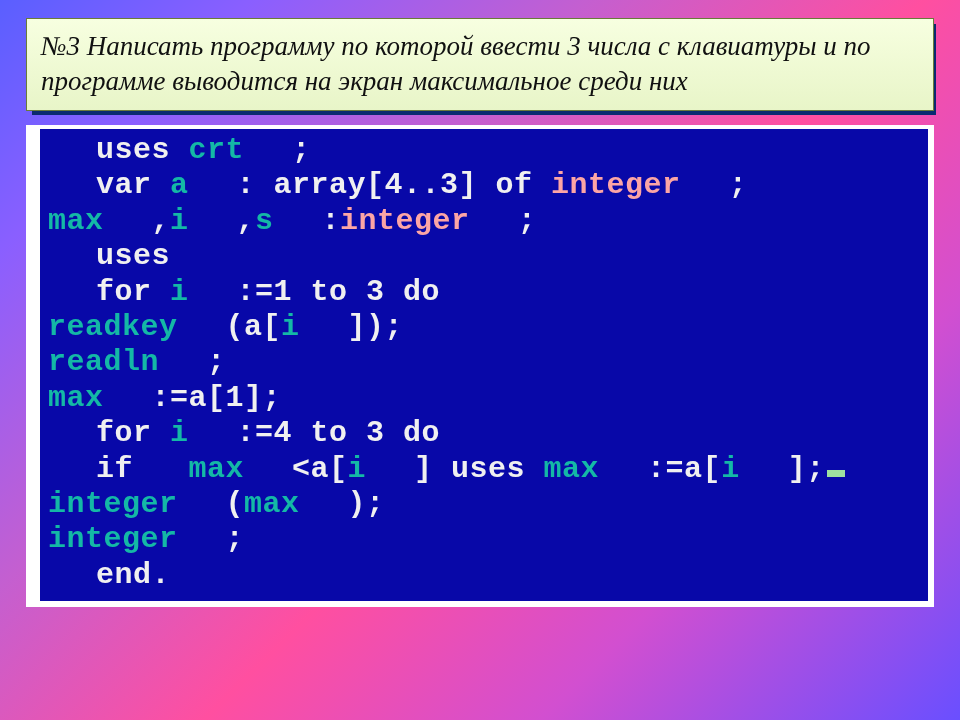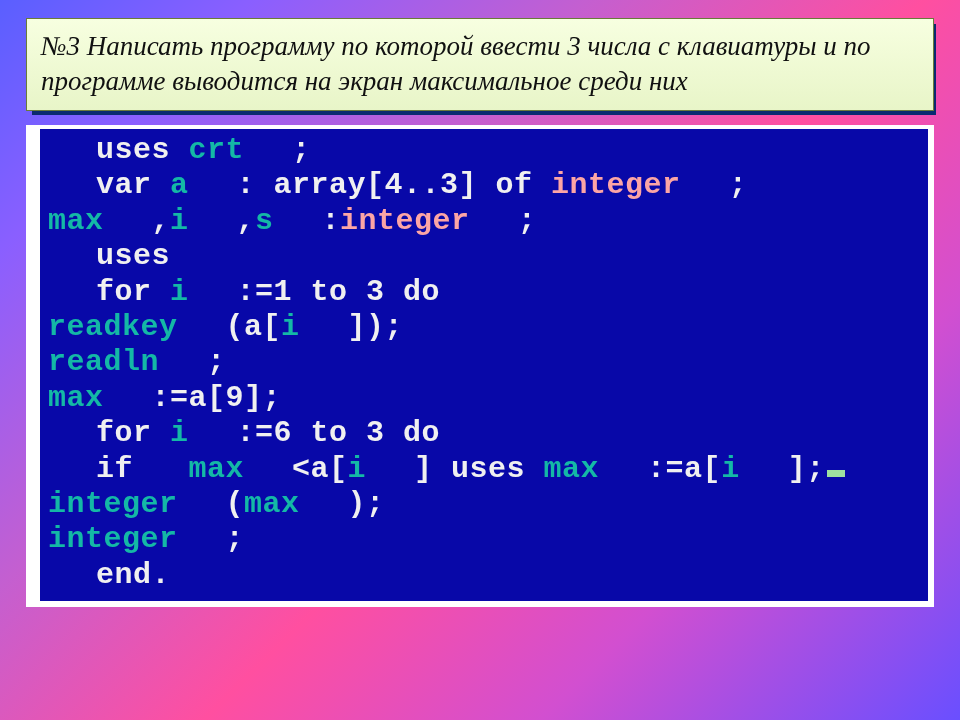--- a/index.html
+++ b/index.html
@@ -91,21 +91,21 @@
   </div>
 
   <div class="code-frame">
     <div class="code-area"><span><span class="kw">uses </span><span class="id">crt</span><span class="kw">;</span></span>
 <span><span class="kw">var </span><span class="id">a</span><span class="kw">: array[4..3] of </span><span class="typ">integer</span><span class="kw">;</span></span>
 <span><span class="id">max</span><span class="kw">,</span><span class="id">i</span><span class="kw">,</span><span class="id">s</span><span class="kw">:</span><span class="typ">integer</span><span class="kw">;</span></span>
 <span><span class="kw">uses</span></span>
 <span><span class="kw">for </span><span class="id">i</span><span class="kw">:=1 to 3 do</span></span>
 <span><span class="id">readkey</span><span class="kw">(a[</span><span class="id">i</span><span class="kw">]);</span></span>
 <span><span class="id">readln</span><span class="kw">;</span></span>
-<span><span class="id">max</span><span class="kw">:=a[9];</span></span>
-<span><span class="kw">for </span><span class="id">i</span><span class="kw">:=6 to 3 do</span></span>
+<span><span class="id">max</span><span class="kw">:=a[1];</span></span>
+<span><span class="kw">for </span><span class="id">i</span><span class="kw">:=4 to 3 do</span></span>
 <span><span class="kw">if   </span><span class="id">max</span><span class="kw">&lt;a[</span><span class="id">i</span><span class="kw">] uses </span><span class="id">max</span><span class="kw">:=a[</span><span class="id">i</span><span class="kw">];</span><span class="cursor"></span></span>
 <span><span class="id">integer</span><span class="kw">(</span><span class="id">max</span><span class="kw">);</span></span>
 <span><span class="id">integer</span><span class="kw">;</span></span>
 <span><span class="kw">end.</span></span></div>
   </div>
 
 </div>
 
 </body></html>

